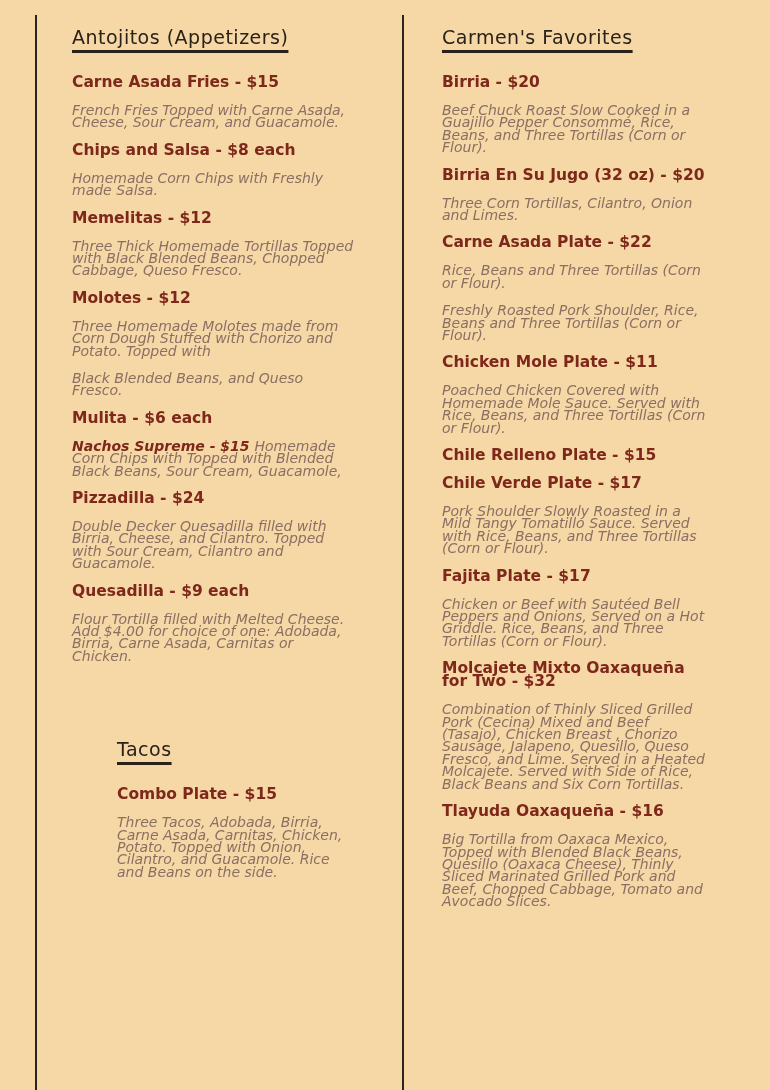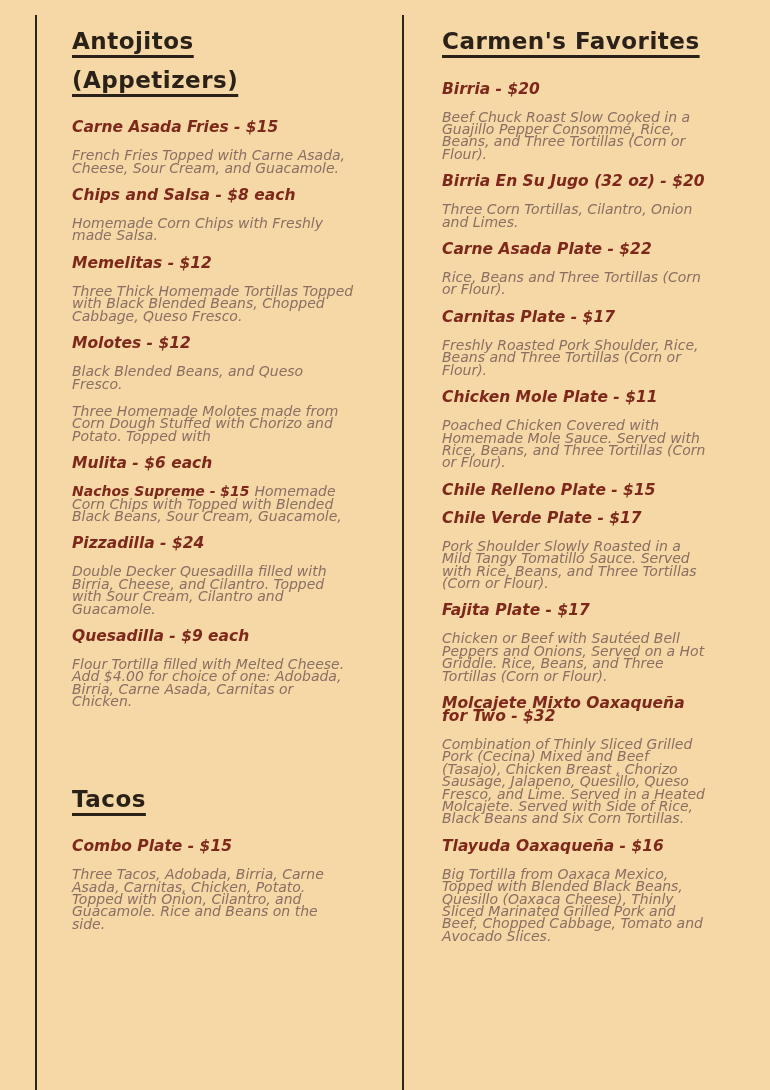--- a/index.html
+++ b/index.html
@@ -7,31 +7,31 @@
     width:770px;height:1090px;position:relative;overflow:hidden;
     background:var(--bg,#f6d7a6);
     font-family:"DejaVu Sans",sans-serif;
   }
   .vline{position:absolute;top:15px;bottom:0;width:2px;background:var(--line,#2b241e);}
   #line-left{left:35px;}
   #line-mid{left:402px;}
   .col{position:absolute;top:22px;}
   #col-left{left:72px;width:282px;}
   #col-right{left:442px;width:264px;}
-  .menu-section + .menu-section{margin-top:72px;}
+  .menu-section + .menu-section{margin-top:72px;margin-left:45px;}
   .section-heading{
-    font-size:23px;font-weight:700;line-height:1.68;
+    font-size:19px;font-weight:400;line-height:1.68;
     color:var(--heading,#2a2118);
     text-decoration:underline;
     text-decoration-thickness:3px;
     text-underline-offset:6px;
     margin:0 0 22px 0;letter-spacing:0.5px;
   }
   .item-name{
-    font-size:15.5px;font-weight:700;font-style:italic;
+    font-size:15.5px;font-weight:700;
     color:var(--item,#7d281a);
     line-height:13px;margin:0 0 15px 0;
   }
   .item-name-inline{
     font-weight:700;color:var(--item,#7d281a);
   }
   .item-desc{
     font-size:14px;font-style:italic;
     color:var(--desc,#8a6f63);
     line-height:12.4px;margin:0 0 15px 0;
@@ -46,22 +46,22 @@
 <div class="col" id="col-left">
     <section class="menu-section">
       <h2 class="section-heading">Antojitos (Appetizers)</h2>
       <h3 class="item-name">Carne Asada Fries - $15</h3>
       <p class="item-desc">French Fries Topped with Carne Asada, Cheese, Sour Cream, and Guacamole.</p>
       <h3 class="item-name">Chips and Salsa - $8 each</h3>
       <p class="item-desc">Homemade Corn Chips with Freshly made Salsa.</p>
       <h3 class="item-name">Memelitas - $12</h3>
       <p class="item-desc">Three Thick Homemade Tortillas Topped with Black Blended Beans, Chopped Cabbage, Queso Fresco.</p>
       <h3 class="item-name">Molotes - $12</h3>
+      <p class="item-desc">Three Homemade Molotes made from Corn Dough Stuffed with Chorizo and Potato. Topped with</p>
       <p class="item-desc">Black Blended Beans, and Queso Fresco.</p>
-      <p class="item-desc">Three Homemade Molotes made from Corn Dough Stuffed with Chorizo and Potato. Topped with</p>
       <h3 class="item-name">Mulita - $6 each</h3>
       <p class="item-desc"><span class="item-name-inline">Nachos Supreme - $15 </span>Homemade Corn Chips with Topped with Blended Black Beans, Sour Cream, Guacamole,</p>
       <h3 class="item-name">Pizzadilla - $24</h3>
       <p class="item-desc">Double Decker Quesadilla filled with Birria, Cheese, and Cilantro. Topped with Sour Cream, Cilantro and Guacamole.</p>
       <h3 class="item-name">Quesadilla - $9 each</h3>
       <p class="item-desc">Flour Tortilla filled with Melted Cheese. Add $4.00 for choice of one: Adobada, Birria, Carne Asada, Carnitas or Chicken.</p>
     </section>
     <section class="menu-section">
       <h2 class="section-heading">Tacos</h2>
       <h3 class="item-name">Combo Plate - $15</h3>
@@ -70,21 +70,20 @@
   </div>
 <div class="col" id="col-right">
     <section class="menu-section">
       <h2 class="section-heading">Carmen's Favorites</h2>
       <h3 class="item-name">Birria - $20</h3>
       <p class="item-desc">Beef Chuck Roast Slow Cooked in a Guajillo Pepper Consommé, Rice, Beans, and Three Tortillas (Corn or Flour).</p>
       <h3 class="item-name">Birria En Su Jugo (32 oz) - $20</h3>
       <p class="item-desc">Three Corn Tortillas, Cilantro, Onion and Limes.</p>
       <h3 class="item-name">Carne Asada Plate - $22</h3>
       <p class="item-desc">Rice, Beans and Three Tortillas (Corn or Flour).</p>
-      <h3 class="item-name">Carnitas Plate - $17</h3>
       <p class="item-desc">Freshly Roasted Pork Shoulder, Rice, Beans and Three Tortillas (Corn or Flour).</p>
       <h3 class="item-name">Chicken Mole Plate - $11</h3>
       <p class="item-desc">Poached Chicken Covered with Homemade Mole Sauce. Served with Rice, Beans, and Three Tortillas (Corn or Flour).</p>
       <h3 class="item-name">Chile Relleno Plate - $15</h3>
       <h3 class="item-name">Chile Verde Plate - $17</h3>
       <p class="item-desc">Pork Shoulder Slowly Roasted in a Mild Tangy Tomatillo Sauce. Served with Rice, Beans, and Three Tortillas (Corn or Flour).</p>
       <h3 class="item-name">Fajita Plate - $17</h3>
       <p class="item-desc">Chicken or Beef with Sautéed Bell Peppers and Onions, Served on a Hot Griddle. Rice, Beans, and Three Tortillas (Corn or Flour).</p>
       <h3 class="item-name">Molcajete Mixto Oaxaqueña for Two - $32</h3>
       <p class="item-desc">Combination of Thinly Sliced Grilled Pork (Cecina) Mixed and Beef (Tasajo), Chicken Breast , Chorizo Sausage, Jalapeno,  Quesillo, Queso Fresco, and Lime. Served in a Heated Molcajete. Served with Side of Rice, Black Beans and Six Corn Tortillas.</p>

